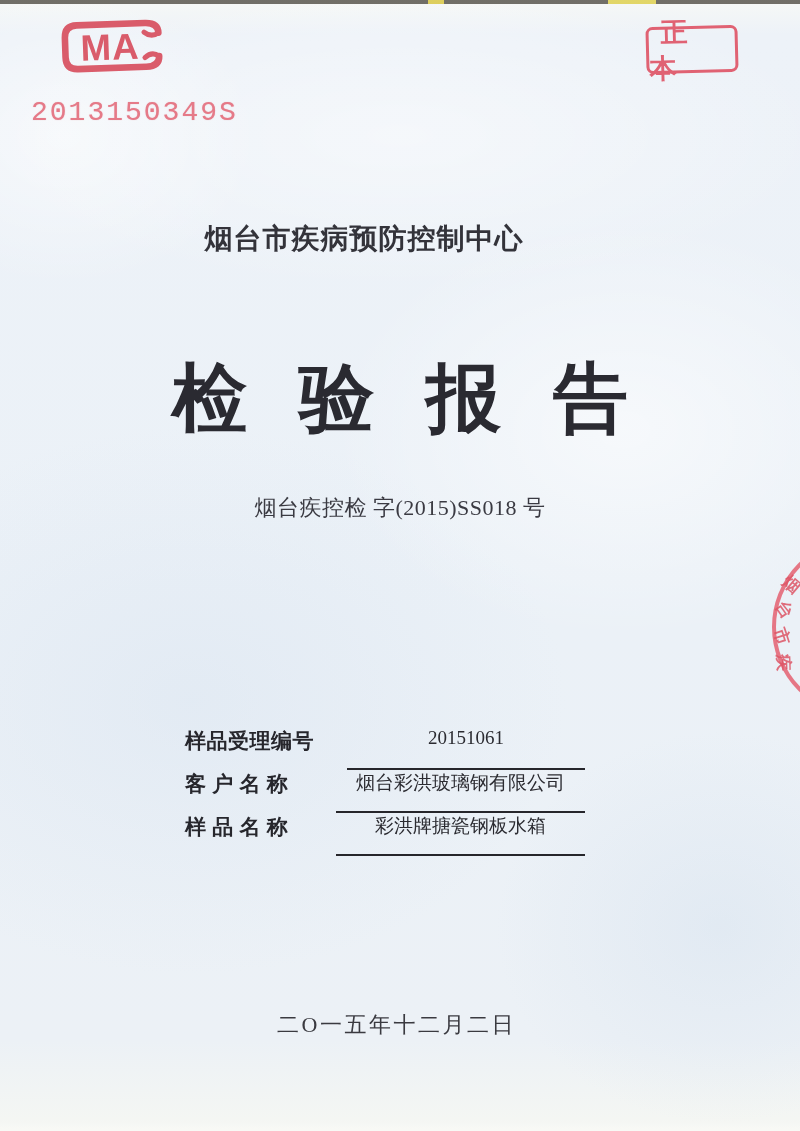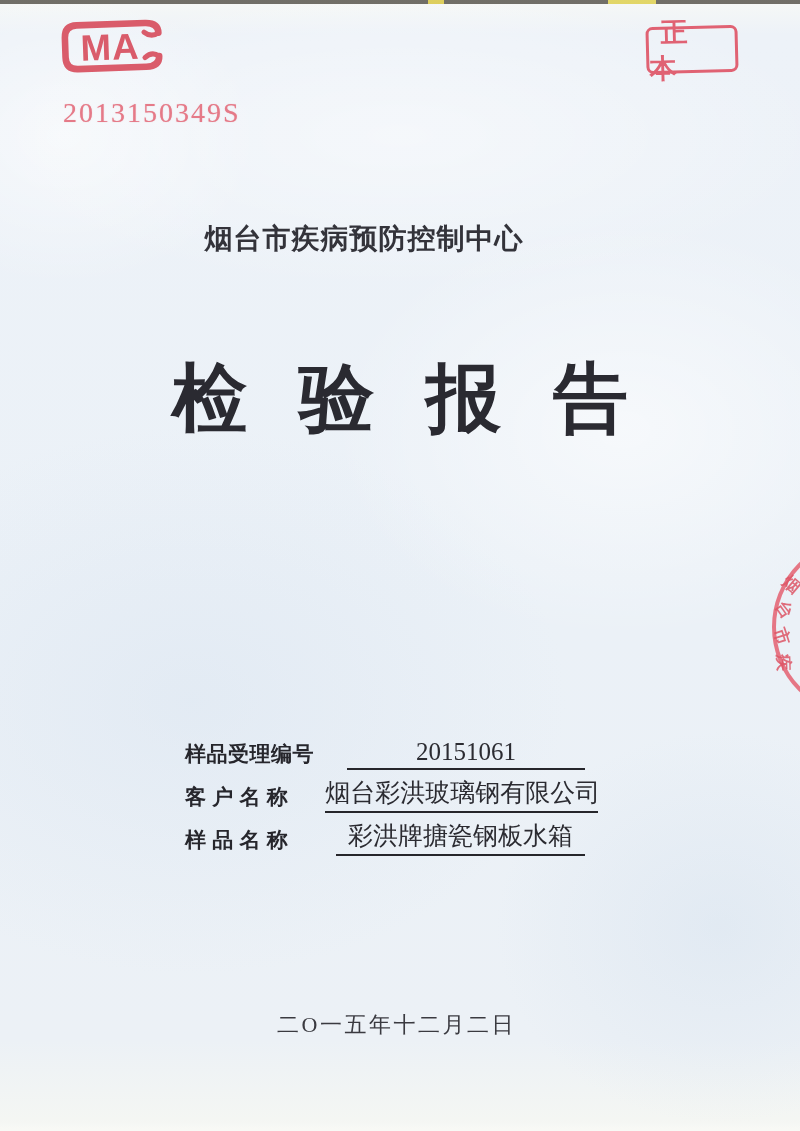--- a/index.html
+++ b/index.html
@@ -28,24 +28,23 @@
     background:linear-gradient(180deg,rgba(250,250,247,0),#f8f9f5 70%);
   }
 
   
   .cma-stamp{
     position:absolute;left:58px;top:17px;width:108px;height:58px;
     transform:rotate(-2deg);opacity:.92;
   }
   .cma-serial{
     position:absolute;left:31px;top:97px;
-    font-family:Liberation Serif, serif;
+    font-family:Liberation Mono, monospace;
     font-size:28px;letter-spacing:2px;color:#e57a88;
     text-shadow:0 0 1px rgba(229,122,136,.5);
-    margin-left:32px;
   }
 
   
   .original-stamp{
     position:absolute;left:646px;top:26px;width:86px;height:41px;
     border:3.5px solid #df5365;border-radius:7px;
     display:flex;align-items:center;justify-content:center;
     transform:rotate(-1.5deg);
     color:#df5365;font-size:27px;font-weight:600;
     letter-spacing:12px;text-indent:12px;opacity:.9;
@@ -74,30 +73,30 @@
     position:absolute;font-size:17px;color:rgba(221,85,101,.85);
     font-weight:600;
   }
   .edge-seal-char.c0{left:783px;top:573px;transform:rotate(40deg);}
   .edge-seal-char.c1{left:776px;top:598px;transform:rotate(55deg);}
   .edge-seal-char.c2{left:773px;top:625px;transform:rotate(72deg);}
   .edge-seal-char.c3{left:775px;top:651px;transform:rotate(88deg);}
 
   
   .fields{position:absolute;left:185px;top:727px;width:400px;}
-  .field-row{display:flex;align-items:flex-end;height:43px;gap:37px;}
+  .field-row{display:flex;height:43px;gap:37px;}
   .field-label{
     display:inline-block;width:125px;font-size:21px;font-weight:600;
     color:#26262c;letter-spacing:0.5px;white-space:nowrap;
     padding-bottom:2px;
   }
   .field-value{
     display:inline-block;width:273px;text-align:center;
     border-bottom:2px solid #26262b;
-    font-size:25px;color:#2b2b31;padding-bottom:2px;white-space:nowrap;
+    font-size:19px;color:#2b2b31;padding-bottom:2px;white-space:nowrap;
   }
   .report-date{
     position:absolute;left:0;top:1010px;width:793px;text-align:center;
     font-size:22px;letter-spacing:2.5px;color:#3a3a40;
   }
 </style>
 </head>
 <body>
 
 <div class="page">
@@ -119,20 +118,21 @@
 
   <div class="org-title">烟台市疾病预防控制中心</div>
 
   <h1 class="report-title">
     <span>检</span>
     <span>验</span>
     <span>报</span>
     <span>告</span>
   </h1>
 
+  <div class="doc-number">烟台疾控检 字(2015)SS018 号</div>
 
   <div class="edge-seal"></div>
   <span class="edge-seal-char c0">烟</span>
   <span class="edge-seal-char c1">台</span>
   <span class="edge-seal-char c2">市</span>
   <span class="edge-seal-char c3">疾</span>
 
   <div class="fields">
     <div class="field-row">
       <span class="field-label">样品受理编号</span>

